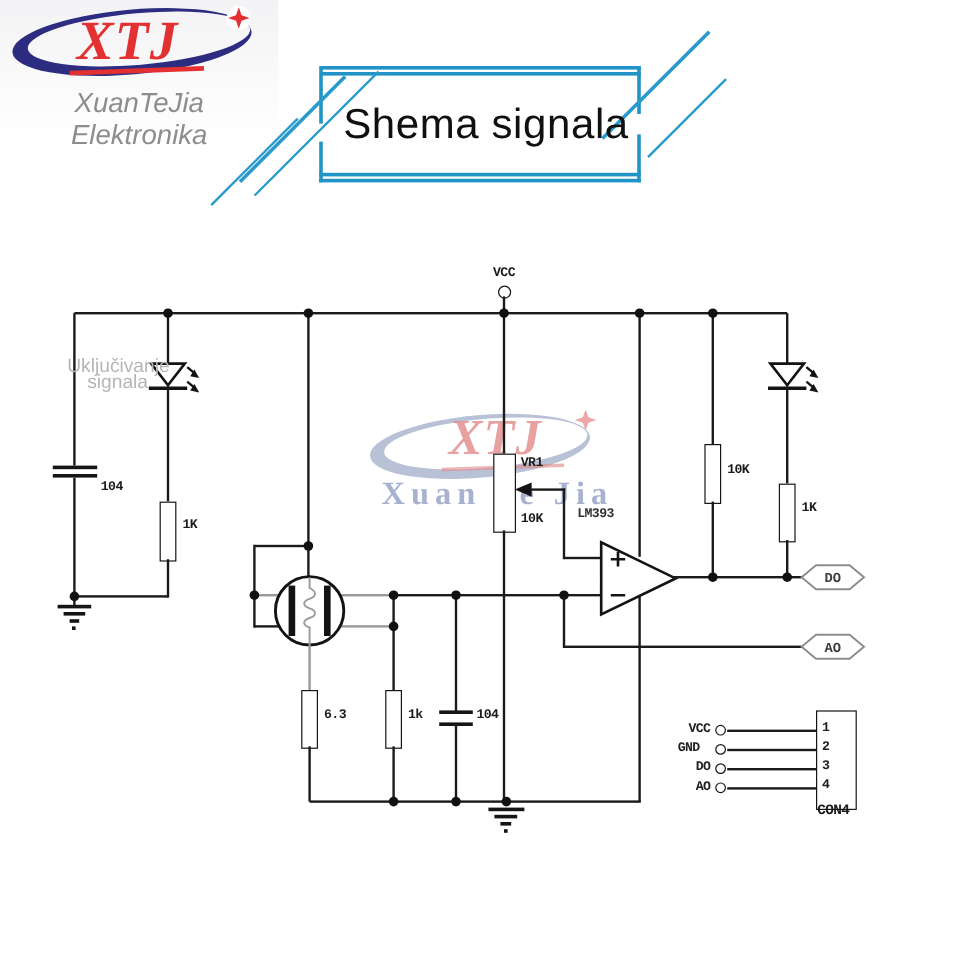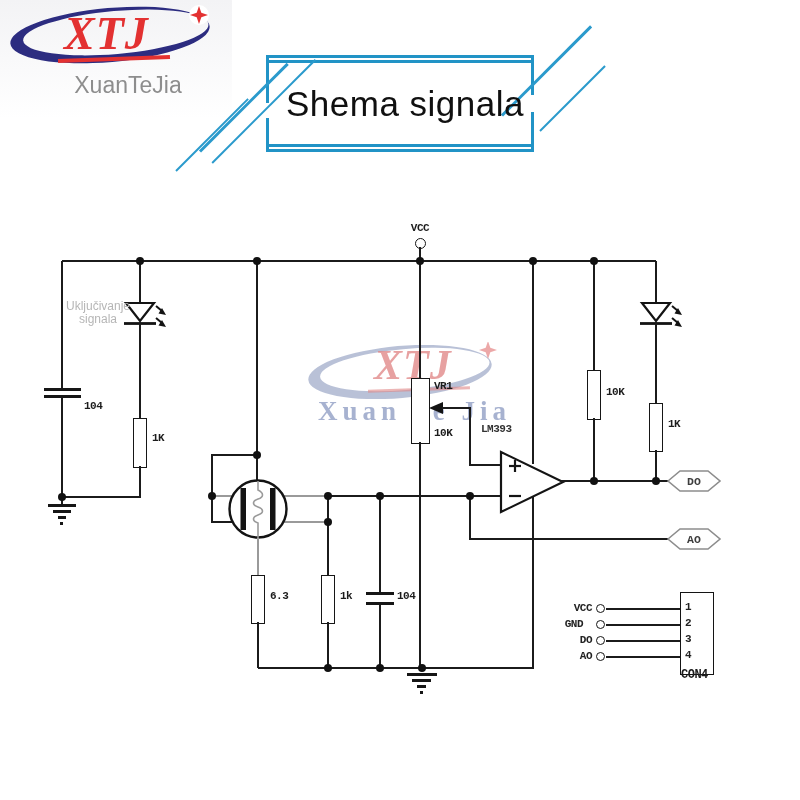--- a/index.html
+++ b/index.html
@@ -9,38 +9,38 @@
   .wh{position:absolute;height:2px;background:#1b1b1b;}
   .wv{position:absolute;width:2px;background:#1b1b1b;}
   .gh{position:absolute;height:2px;background:#9a9a9a;}
   .gv{position:absolute;width:2px;background:#9a9a9a;}
   .dot{position:absolute;width:8px;height:8px;border-radius:50%;background:#111;}
   .res{position:absolute;background:#fff;border:1.6px solid #161616;}
   .plate{position:absolute;height:3px;background:#161616;}
   .gbar{position:absolute;height:2.5px;background:#161616;}
   .lbl{position:absolute;font-family:"Liberation Mono",monospace;font-size:11px;
        font-weight:700;color:#1c1c1c;white-space:nowrap;letter-spacing:-0.5px;}
-  .note{position:absolute;text-align:center;color:#b6b6b6;font-size:12px;line-height:12.5px;}
+  .note{position:absolute;text-align:center;color:#b6b6b6;font-size:16px;line-height:12.5px;}
   .note2{position:absolute;text-align:center;color:#a6abb4;font-size:13px;line-height:15.5px;}
   .svgc{position:absolute;}
   .pinc{position:absolute;width:7px;height:7px;border:1.5px solid #161616;border-radius:50%;background:#fff;}
   .conlbl{position:absolute;width:38px;text-align:right;font-family:"Liberation Mono",monospace;
           font-size:11px;font-weight:700;color:#222;letter-spacing:-0.5px;}
   .pinnum{position:absolute;font-family:"Liberation Mono",monospace;font-size:11px;font-weight:700;color:#222;}
   
   .slash{position:absolute;background:#2a9acc;transform-origin:0 50%;transform:rotate(-45deg);}
   .bbar{position:absolute;height:8px;border-top:3px solid #2193c6;border-bottom:3px solid #2193c6;box-sizing:border-box;}
   .bside{position:absolute;width:3px;background:#2193c6;}
   #title-text{position:absolute;left:268px;top:84px;width:274px;text-align:center;
               font-size:35px;color:#101010;letter-spacing:0.5px;}
   #logo-xtj{position:absolute;left:64px;top:7px;font-family:"Liberation Serif",serif;
             font-style:italic;font-weight:700;font-size:46px;color:#e33131;letter-spacing:1px;}
   #logo-underline{position:absolute;left:58px;top:57px;width:112px;height:4px;background:#e33131;transform:rotate(-2deg);}
-  #logo-company{position:absolute;left:20px;top:72px;width:216px;text-align:center;
-                font-size:23px;line-height:27px;color:#8d8d8d;}
+  #logo-company{position:absolute;left:8px;top:72px;width:216px;text-align:center;
+                font-size:23px;line-height:27px;color:#8d8d8d;font-style:italic;}
   #logo-bg{position:absolute;left:0;top:0;width:232px;height:140px;
            background:linear-gradient(180deg,#f3f3f5,#fff 85%);}
   
   #wm{position:absolute;left:0;top:0;width:800px;height:800px;z-index:1;}
   #wm-xtj{position:absolute;left:374px;top:341px;font-family:"Liberation Serif",serif;font-style:italic;
           font-weight:700;font-size:42px;color:rgba(224,134,134,0.78);letter-spacing:1px;}
   #wm-underline{position:absolute;left:368px;top:388px;width:102px;height:3px;background:rgba(224,134,134,0.6);transform:rotate(-2deg);}
   #wm-sub{position:absolute;left:318px;top:396px;font-family:"Liberation Serif",serif;font-weight:700;
           font-size:27px;color:rgba(152,164,200,0.85);letter-spacing:5px;white-space:nowrap;}
   #sch{position:absolute;left:0;top:0;width:800px;height:800px;z-index:2;}
@@ -65,20 +65,21 @@
     <div id="logo-bg"></div>
     <svg class="svgc" style="left:6px;top:5px" width="214" height="62" viewBox="0 0 214 62">
       <path fill-rule="evenodd" fill="#2c2c80" transform="rotate(-5 104 30)" d="M4,30 a100,27 0 1,0 200,0 a100,27 0 1,0 -200,0 M17,28 a93,21.5 0 1,0 186,0 a93,21.5 0 1,0 -186,0"></path>
       <circle cx="193" cy="10" r="10" fill="#fff"></circle>
       <polygon fill="#e33131" points="193,1 195.3,7.7 202,10 195.3,12.3 193,19 190.7,12.3 184,10 190.7,7.7"></polygon>
     </svg>
     <div id="logo-xtj">XTJ</div>
     <div id="logo-underline"></div>
     <div id="logo-company">
       <div>XuanTeJia</div>
+      <div>Elektronika</div>
     </div>
 
     <div class="bbar" style="left:268px;top:55px;width:266px"></div>
     <div class="bbar" style="left:266px;top:144px;width:268px"></div>
     <div class="bside" style="left:266px;top:55px;height:48px"></div>
     <div class="bside" style="left:266px;top:118px;height:34px"></div>
     <div class="bside" style="left:531px;top:55px;height:40px"></div>
     <div class="bside" style="left:531px;top:112px;height:40px"></div>
     <div class="slash" style="left:200px;top:150px;width:124px;height:3px"></div>
     <div class="slash" style="left:176px;top:170px;width:102px;height:2px"></div>

